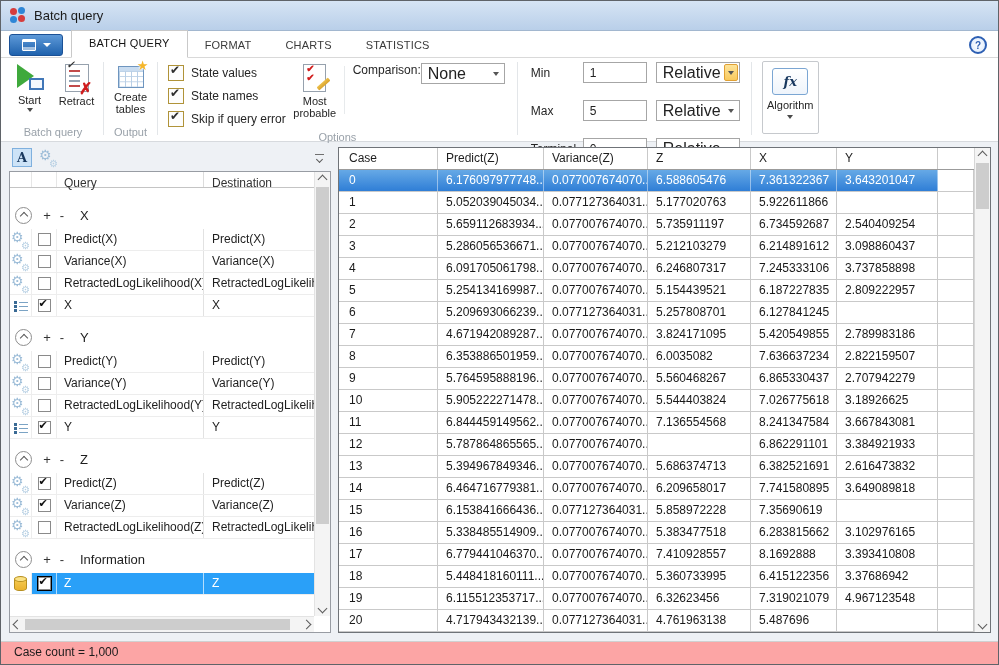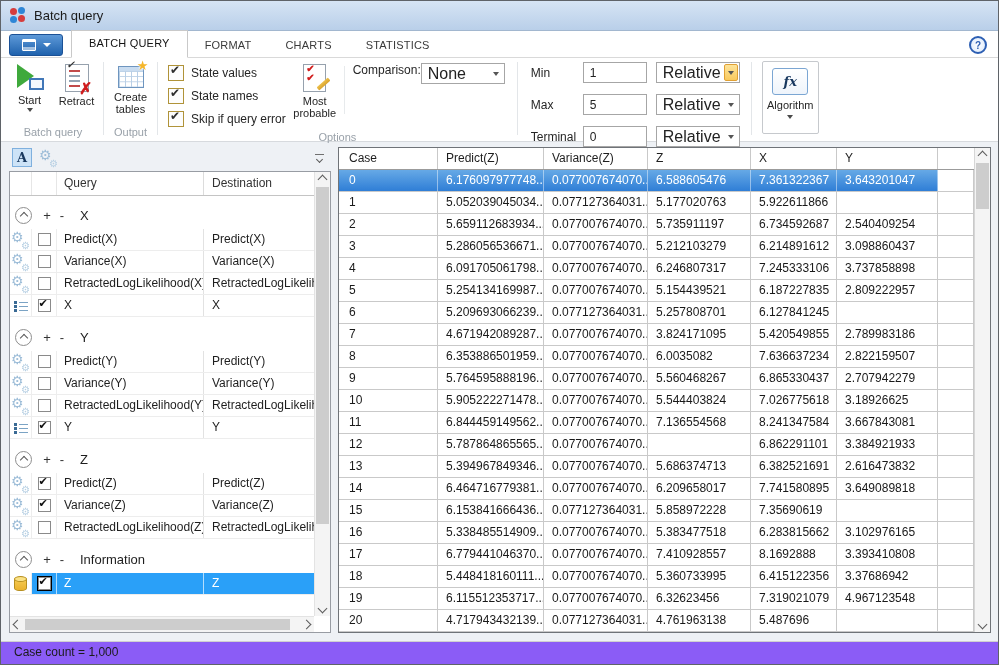--- a/index.html
+++ b/index.html
@@ -59,21 +59,21 @@
   .subsep{width:1px;background:#e7eaec;margin:6px 2px 16px 4px;}
 
   .cmp-col{display:flex;flex-direction:row;padding:3px 9px 0 6px;}
   .cmp-label{font-size:12px;color:#262626;height:21px;}
   .combo{width:84px;height:21px;border:1px solid #a6a6a6;background:#fff;display:flex;align-items:center;font-size:16px;color:#222;padding-left:6px;box-sizing:border-box;}
   .combo .ctext{flex:1;overflow:hidden;white-space:nowrap;}
   .combo .arrbtn{width:15px;height:19px;display:flex;align-items:center;justify-content:center;flex:none;}
   .combo.hl .arrbtn{background:linear-gradient(#fde49a,#f9c95c);border:1px solid #e0a033;border-radius:2px;height:17px;width:14px;margin-right:1px;box-sizing:border-box;}
   .combo .tri-down{border-top-color:#555;}
 
-  .temp-col{display:flex;flex-direction:column;padding:2px 8px 0 10px;gap:11px;}
+  .temp-col{display:flex;flex-direction:column;padding:2px 8px 0 10px;gap:17px;}
   .trow{display:flex;align-items:center;height:21px;}
   .trow .tl{width:52px;font-size:12px;color:#262626;flex:none;}
   .tinput{width:64px;height:21px;border:1px solid #a6a6a6;box-sizing:border-box;font-size:12px;font-family:inherit;color:#222;padding:0 2px 0 6px;background:#fff;}
   .trow .combo{margin-left:9px;}
 
   .algo{width:57px;margin:3px 4px 7px 7px;border:1px solid #c6c9cd;border-radius:2px;background:#fff;display:flex;flex-direction:column;align-items:center;padding-top:6px;gap:4px;box-sizing:border-box;}
   .fxbox{width:34px;height:25px;border:1px solid #7ba6d3;border-radius:3px;background:linear-gradient(#ffffff,#eef4fb);display:flex;align-items:center;justify-content:center;font-family:"DejaVu Serif",serif;font-style:italic;font-weight:bold;color:#17375e;font-size:13px;}
   .algo .cap{font-size:11px;color:#262626;}
 
   
@@ -87,21 +87,21 @@
   .pinbar{width:9px;height:1px;background:#6f6f6f;}
   .chev{display:inline-block;width:6px;height:6px;border-right:1.4px solid #5a5a5a;border-bottom:1.4px solid #5a5a5a;}
   .chev.up{transform:rotate(-135deg);}
   .chev.down{transform:rotate(45deg);}
   .chev.left{transform:rotate(135deg);}
   .chev.right{transform:rotate(-45deg);}
   .chev.small{width:4px;height:4px;border-width:1px;}
 
   
   .lpanel{position:absolute;left:8px;top:170px;width:322px;height:462px;background:#fff;border:1px solid #989ca3;box-sizing:border-box;}
-  .lheader{display:flex;height:24px;border-bottom:1px solid #c4c4c4;margin-right:16px;box-sizing:border-box;}
+  .lheader{display:flex;height:16px;border-bottom:1px solid #c4c4c4;margin-right:16px;box-sizing:border-box;}
   .lh{box-sizing:border-box;font-size:12px;color:#333;padding-top:4px;}
   .lh-i{width:22px;border-right:1px solid #e6e6e6;}
   .lh-c{width:25px;border-right:1px solid #e6e6e6;}
   .lh-q{width:147px;border-right:1px solid #dcdcdc;padding-left:7px;}
   .lh-d{flex:1;padding-left:8px;}
   .lrows{position:absolute;top:24px;left:0;right:16px;bottom:16px;overflow:hidden;}
   .tgroup{height:22px;margin:9px 0 3px 0;display:flex;align-items:center;padding-left:5px;}
   .tgroup:first-child{margin-top:8px;}
   .grp-circle{width:17px;height:17px;border:1px solid #8e8e8e;border-radius:50%;display:flex;align-items:center;justify-content:center;box-sizing:border-box;background:#fff;}
   .grp-circle .chev{width:5px;height:5px;border-width:1.3px;margin-top:2px;}
@@ -145,21 +145,21 @@
   .cf{flex:1;border-right:none;}
   .tbody{position:absolute;top:22px;left:0;right:16px;bottom:0;overflow:hidden;}
   .trw{display:flex;height:22px;box-sizing:border-box;border-bottom:1px solid #c9c9c9;}
   .td{font-size:12px;color:#191919;padding:3px 0 0 8px;border-right:1px solid #c9c9c9;box-sizing:border-box;white-space:nowrap;overflow:hidden;}
   .td.c0{padding-left:10px;}
   .trw.sel .td:not(.cf){background:linear-gradient(#66a9e6,#2f7ed6);color:#fff;border-right-color:rgba(255,255,255,.45);}
   .tvscroll{position:absolute;top:0;right:0;bottom:0;width:16px;background:#f4f4f4;border-left:1px solid #d6d6d6;box-sizing:border-box;}
   .tvthumb{position:absolute;left:1px;right:1px;top:15px;height:46px;background:#cdcdcd;}
 
   
-  .status{position:absolute;left:0;right:0;bottom:0;height:23px;background:#8b5cf6;border-top:1px solid #d0d0d0;box-sizing:border-box;font-size:12px;color:#1b1b1b;line-height:21px;padding-left:13px;}
+  .status{position:absolute;left:0;right:0;bottom:0;height:23px;background:#fca5a5;border-top:1px solid #d0d0d0;box-sizing:border-box;font-size:12px;color:#1b1b1b;line-height:21px;padding-left:13px;}
 </style>
 </head>
 <body>
 
 <div class="window">
 
   <div class="titlebar">
     <span class="logo">
         <i class="c1"></i>
         <i class="c2"></i>

